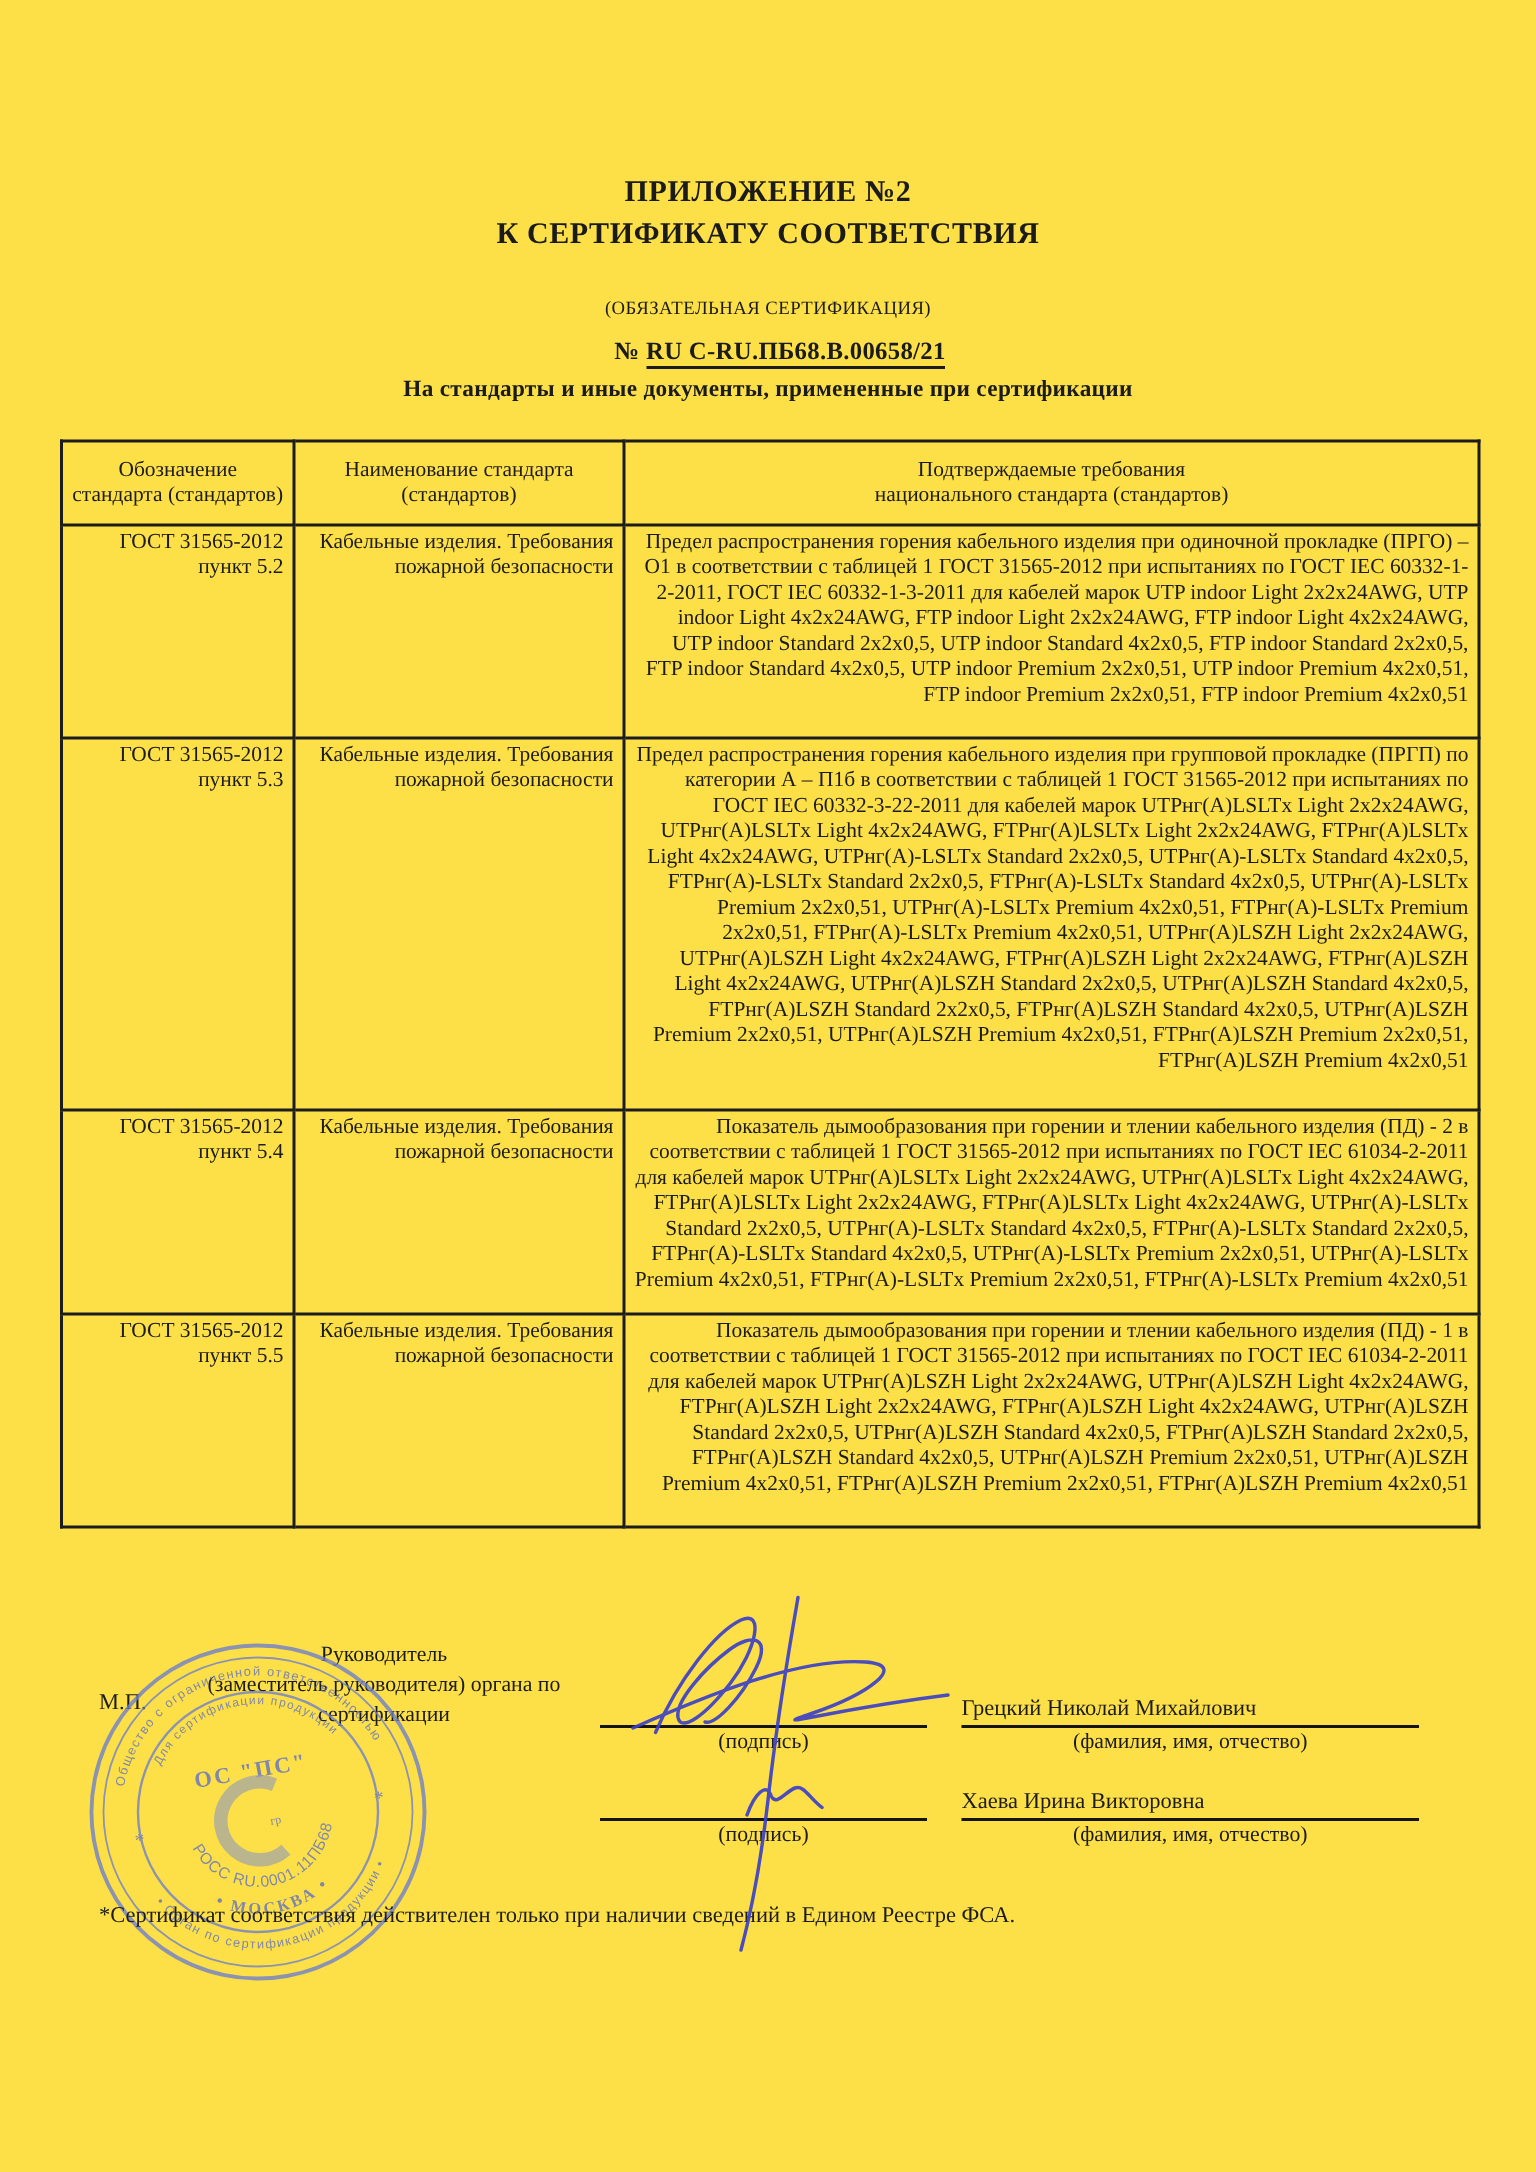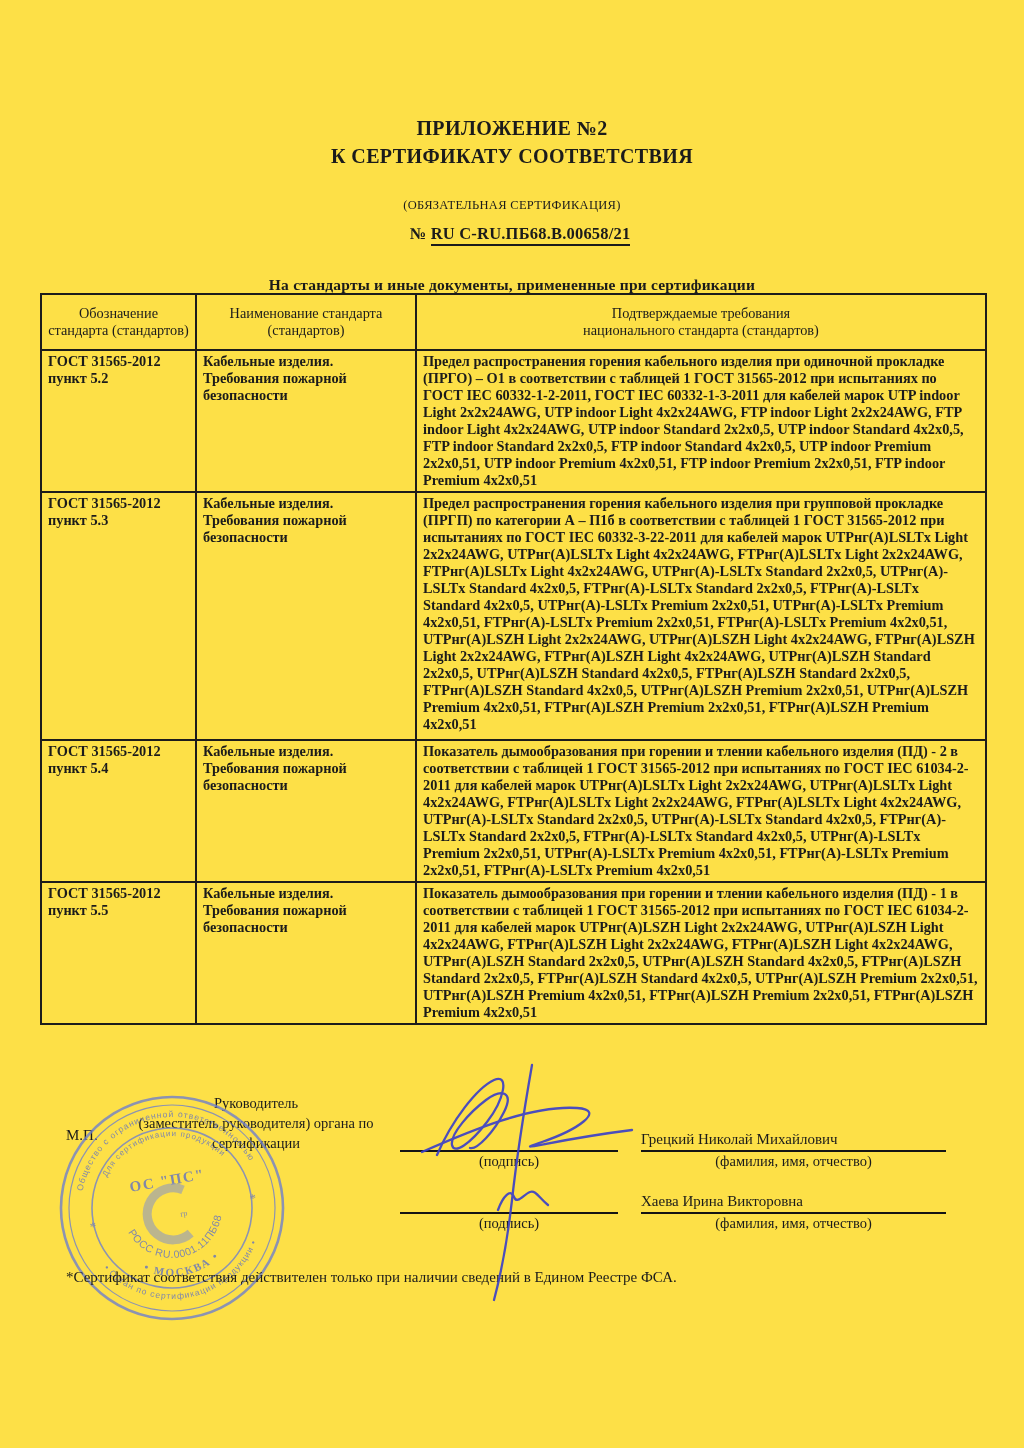--- a/index.html
+++ b/index.html
@@ -8,32 +8,32 @@
     background:#fde047;color:#1b1b1b;
     font-family:"Liberation Serif","DejaVu Serif",serif;
     overflow:hidden;
   }
   
   .doc-header{position:absolute;top:114px;left:0;width:100%;text-align:center;}
   .title-line{font-size:20px;font-weight:bold;line-height:28px;letter-spacing:.4px;}
   .cert-type{margin-top:28px;font-size:12.5px;letter-spacing:.3px;}
   .number-line{margin-top:11px;font-size:16.5px;font-weight:bold;letter-spacing:.2px;margin-left:16px;}
   .number-underline{border-bottom:2px solid #1b1b1b;padding-bottom:1px;}
-  .section-heading{margin-top:32px;font-size:15.5px;font-weight:bold;letter-spacing:.2px;}
+  .section-heading{margin-top:7px;font-size:15.5px;font-weight:bold;letter-spacing:.2px;}
   
   table.standards{
     position:absolute;top:293px;left:40px;width:945px;
     border-collapse:collapse;table-layout:fixed;
   }
   table.standards th,table.standards td{
     border:2px solid #1c1c1c;font-size:14.3px;line-height:17px;
     padding:2px 6px;font-weight:normal;word-wrap:break-word;
   }
   table.standards th{text-align:center;vertical-align:middle;height:50px;}
-  table.standards td{vertical-align:top;text-align:left;font-weight:bold;}
+  table.standards td{vertical-align:top;text-align:right;}
   .hdr-constrain{max-width:272px;margin:0 auto;}
   tr.r1{height:142px;} tr.r2{height:248px;} tr.r3{height:136px;} tr.r4{height:142px;}
   
   .abs{position:absolute;}
   .mp{left:66px;top:1127px;font-size:15px;z-index:1;}
   .role{left:125px;width:262px;text-align:center;font-size:14.5px;line-height:20px;z-index:1;}
   .role1{top:1093px;} .role2{top:1172px;}
   .rule{border-top:2px solid #141414;height:0;z-index:1;}
   .sig-col{left:400px;width:218px;}
   .name-col{left:641px;width:305px;}

